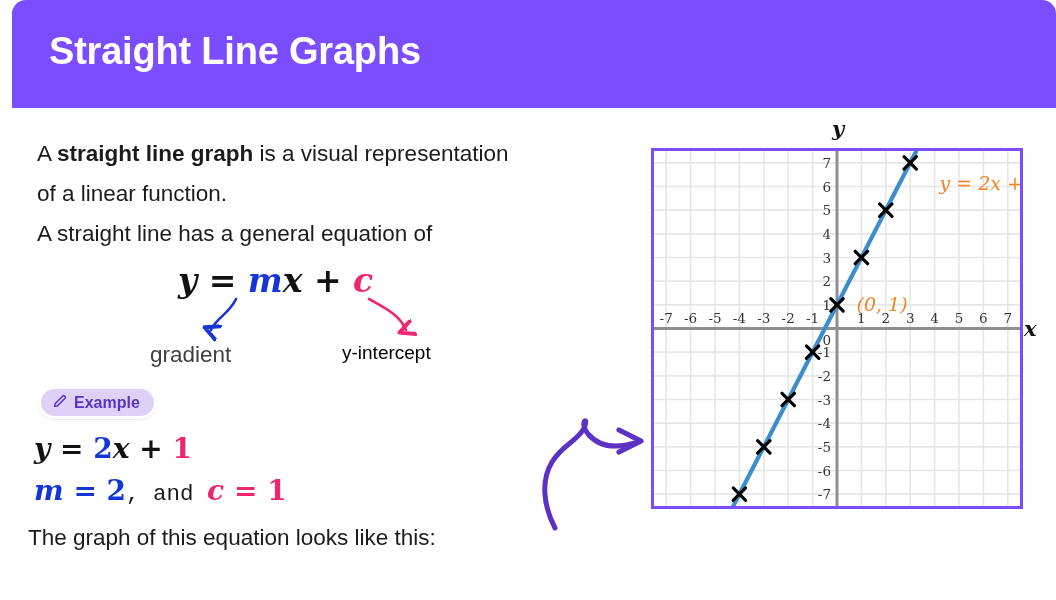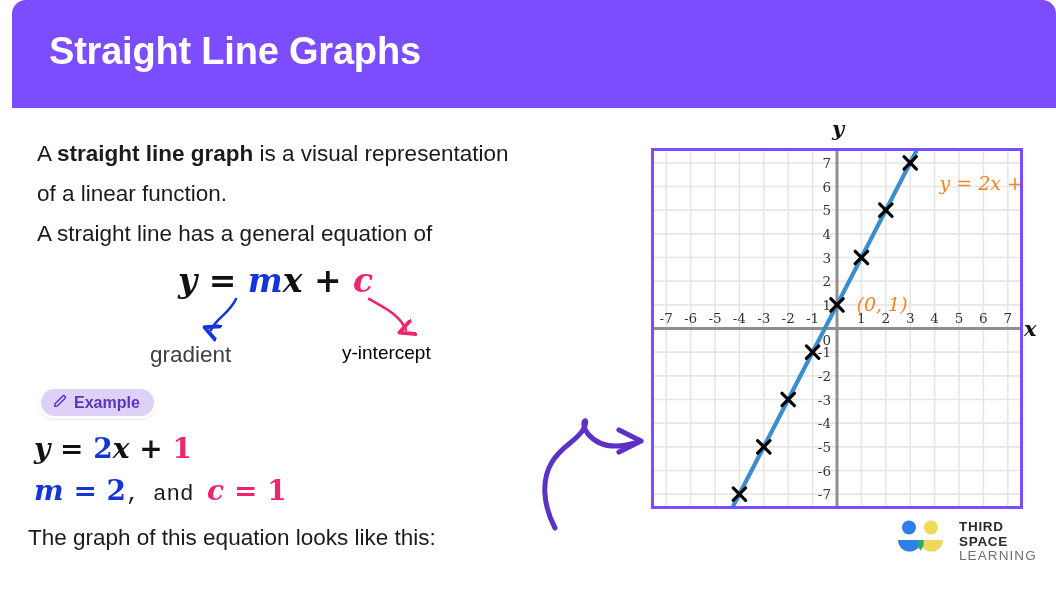--- a/index.html
+++ b/index.html
@@ -297,28 +297,14 @@
         <path d="M0.4,0.4 L3.2,6.0 L6.0,0.4" fill="none" stroke="#f0256f" stroke-width="1.5" stroke-linecap="round" stroke-linejoin="round"></path>
       </marker>
     </defs>
     <path d="M236,299 C229,314 216,318 211,330" fill="none" stroke="#1536d6" stroke-width="2.6" stroke-linecap="round" marker-end="url(#ah-blue)"></path>
     <path d="M369,299 C385,308 400,315 406,330" fill="none" stroke="#f0256f" stroke-width="2.6" stroke-linecap="round" marker-end="url(#ah-pink)"></path>
 
     <path d="M555,528 C543,505 541,480 552,462 C563,444 578,441 584,428 C590,415 578,421 588,434 C600,448 618,448 635,443" fill="none" stroke="#5b32c4" stroke-width="5" stroke-linecap="round" stroke-linejoin="round"></path>
     <path d="M619,430 L641,441 L619,452" fill="none" stroke="#5b32c4" stroke-width="5.2" stroke-linecap="round" stroke-linejoin="round"></path>
   </svg>
 
-  <div id="logo">
-    <svg id="logo-mark" viewBox="0 0 60 38">
-      <circle cx="16" cy="9.5" r="7" fill="#2f7fe8"></circle>
-      <circle cx="38" cy="9.5" r="7" fill="#f2d858"></circle>
-      <path d="M5,22 A11.5,11.5 0 0 0 28,22 Z" fill="#2f7fe8"></path>
-      <path d="M27,22 A11.5,11.5 0 0 0 50,22 Z" fill="#f2d858"></path>
-      <path d="M27,22 A11.5,11.5 0 0 0 28,22 L27.5,33 Z" fill="#2aa87a"></path>
-      <path d="M24.6,22 L30.4,22 A11.5,11.5 0 0 1 27.5,32.5 A11.5,11.5 0 0 1 24.6,22 Z" fill="#2aa87a"></path>
-    </svg>
-    <div id="logo-text">
-      <div id="logo-line1">THIRD SPACE</div>
-      <div id="logo-line2">LEARNING</div>
-    </div>
-  </div>
 
 </div>
 
 </body></html>

